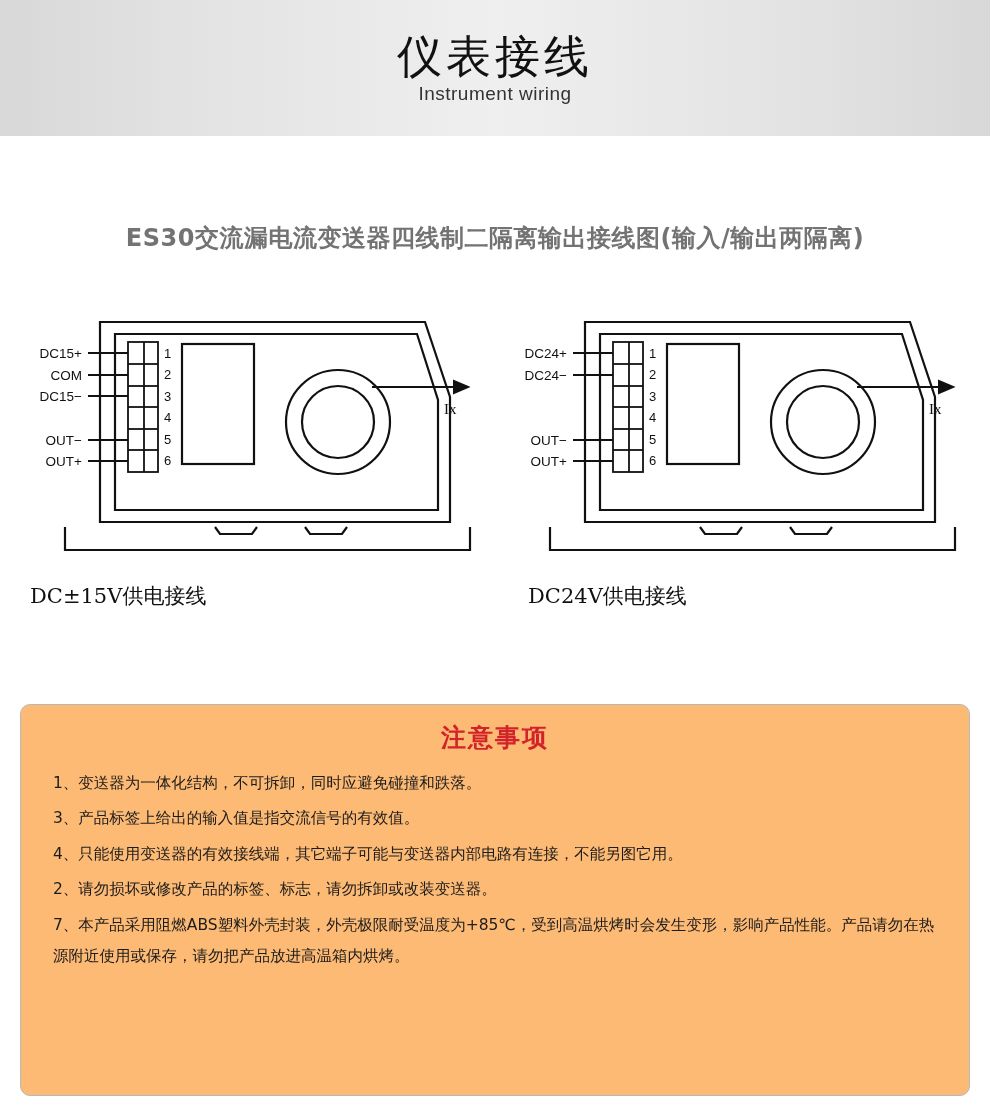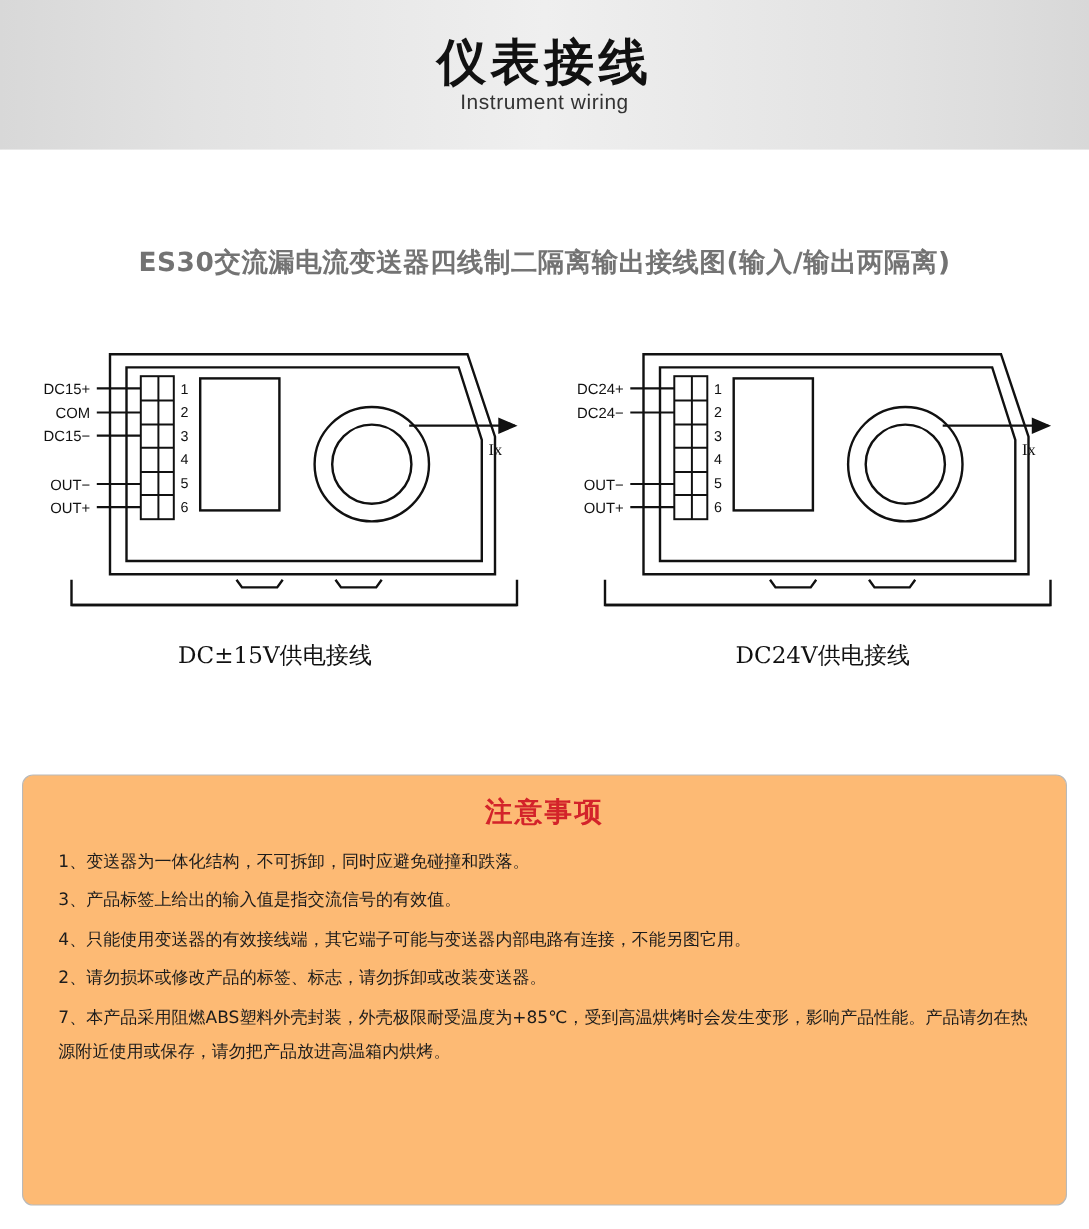--- a/index.html
+++ b/index.html
@@ -22,21 +22,21 @@
     background: linear-gradient(to right, #d8d8d8 0%, #e2e2e2 18%, #efefef 50%, #e2e2e2 82%, #d8d8d8 100%);
     display: flex;
     flex-direction: column;
     align-items: center;
     justify-content: center;
     box-sizing: border-box;
   }
   .banner-title {
     font-family: "DejaVu Sans", "Liberation Sans", sans-serif;
     font-size: 45px;
-    font-weight: bold;
+    font-weight: normal;
     letter-spacing: 4px;
     color: #111;
     line-height: 1.15;
   }
   .banner-sub {
     font-family: Liberation Sans, sans-serif;
     font-size: 19px;
     color: #333;
     letter-spacing: 0.5px;
     margin-top: 0;
@@ -65,21 +65,21 @@
     top: 0;
   }
   .device.left  { left: 20px;  }
   .device.right { left: 505px; }
 
   .device svg { display: block; }
 
   .caption {
     position: absolute;
     top: 300px;
-    text-align: center;
+    text-align: left;
     font-family: "DejaVu Serif", "Liberation Serif", serif;
     font-size: 21px;
     color: #111;
     width: 440px;
   }
   .caption.left  { left: 30px; }
   .caption.right { left: 528px; }
 
   
   .notes {

